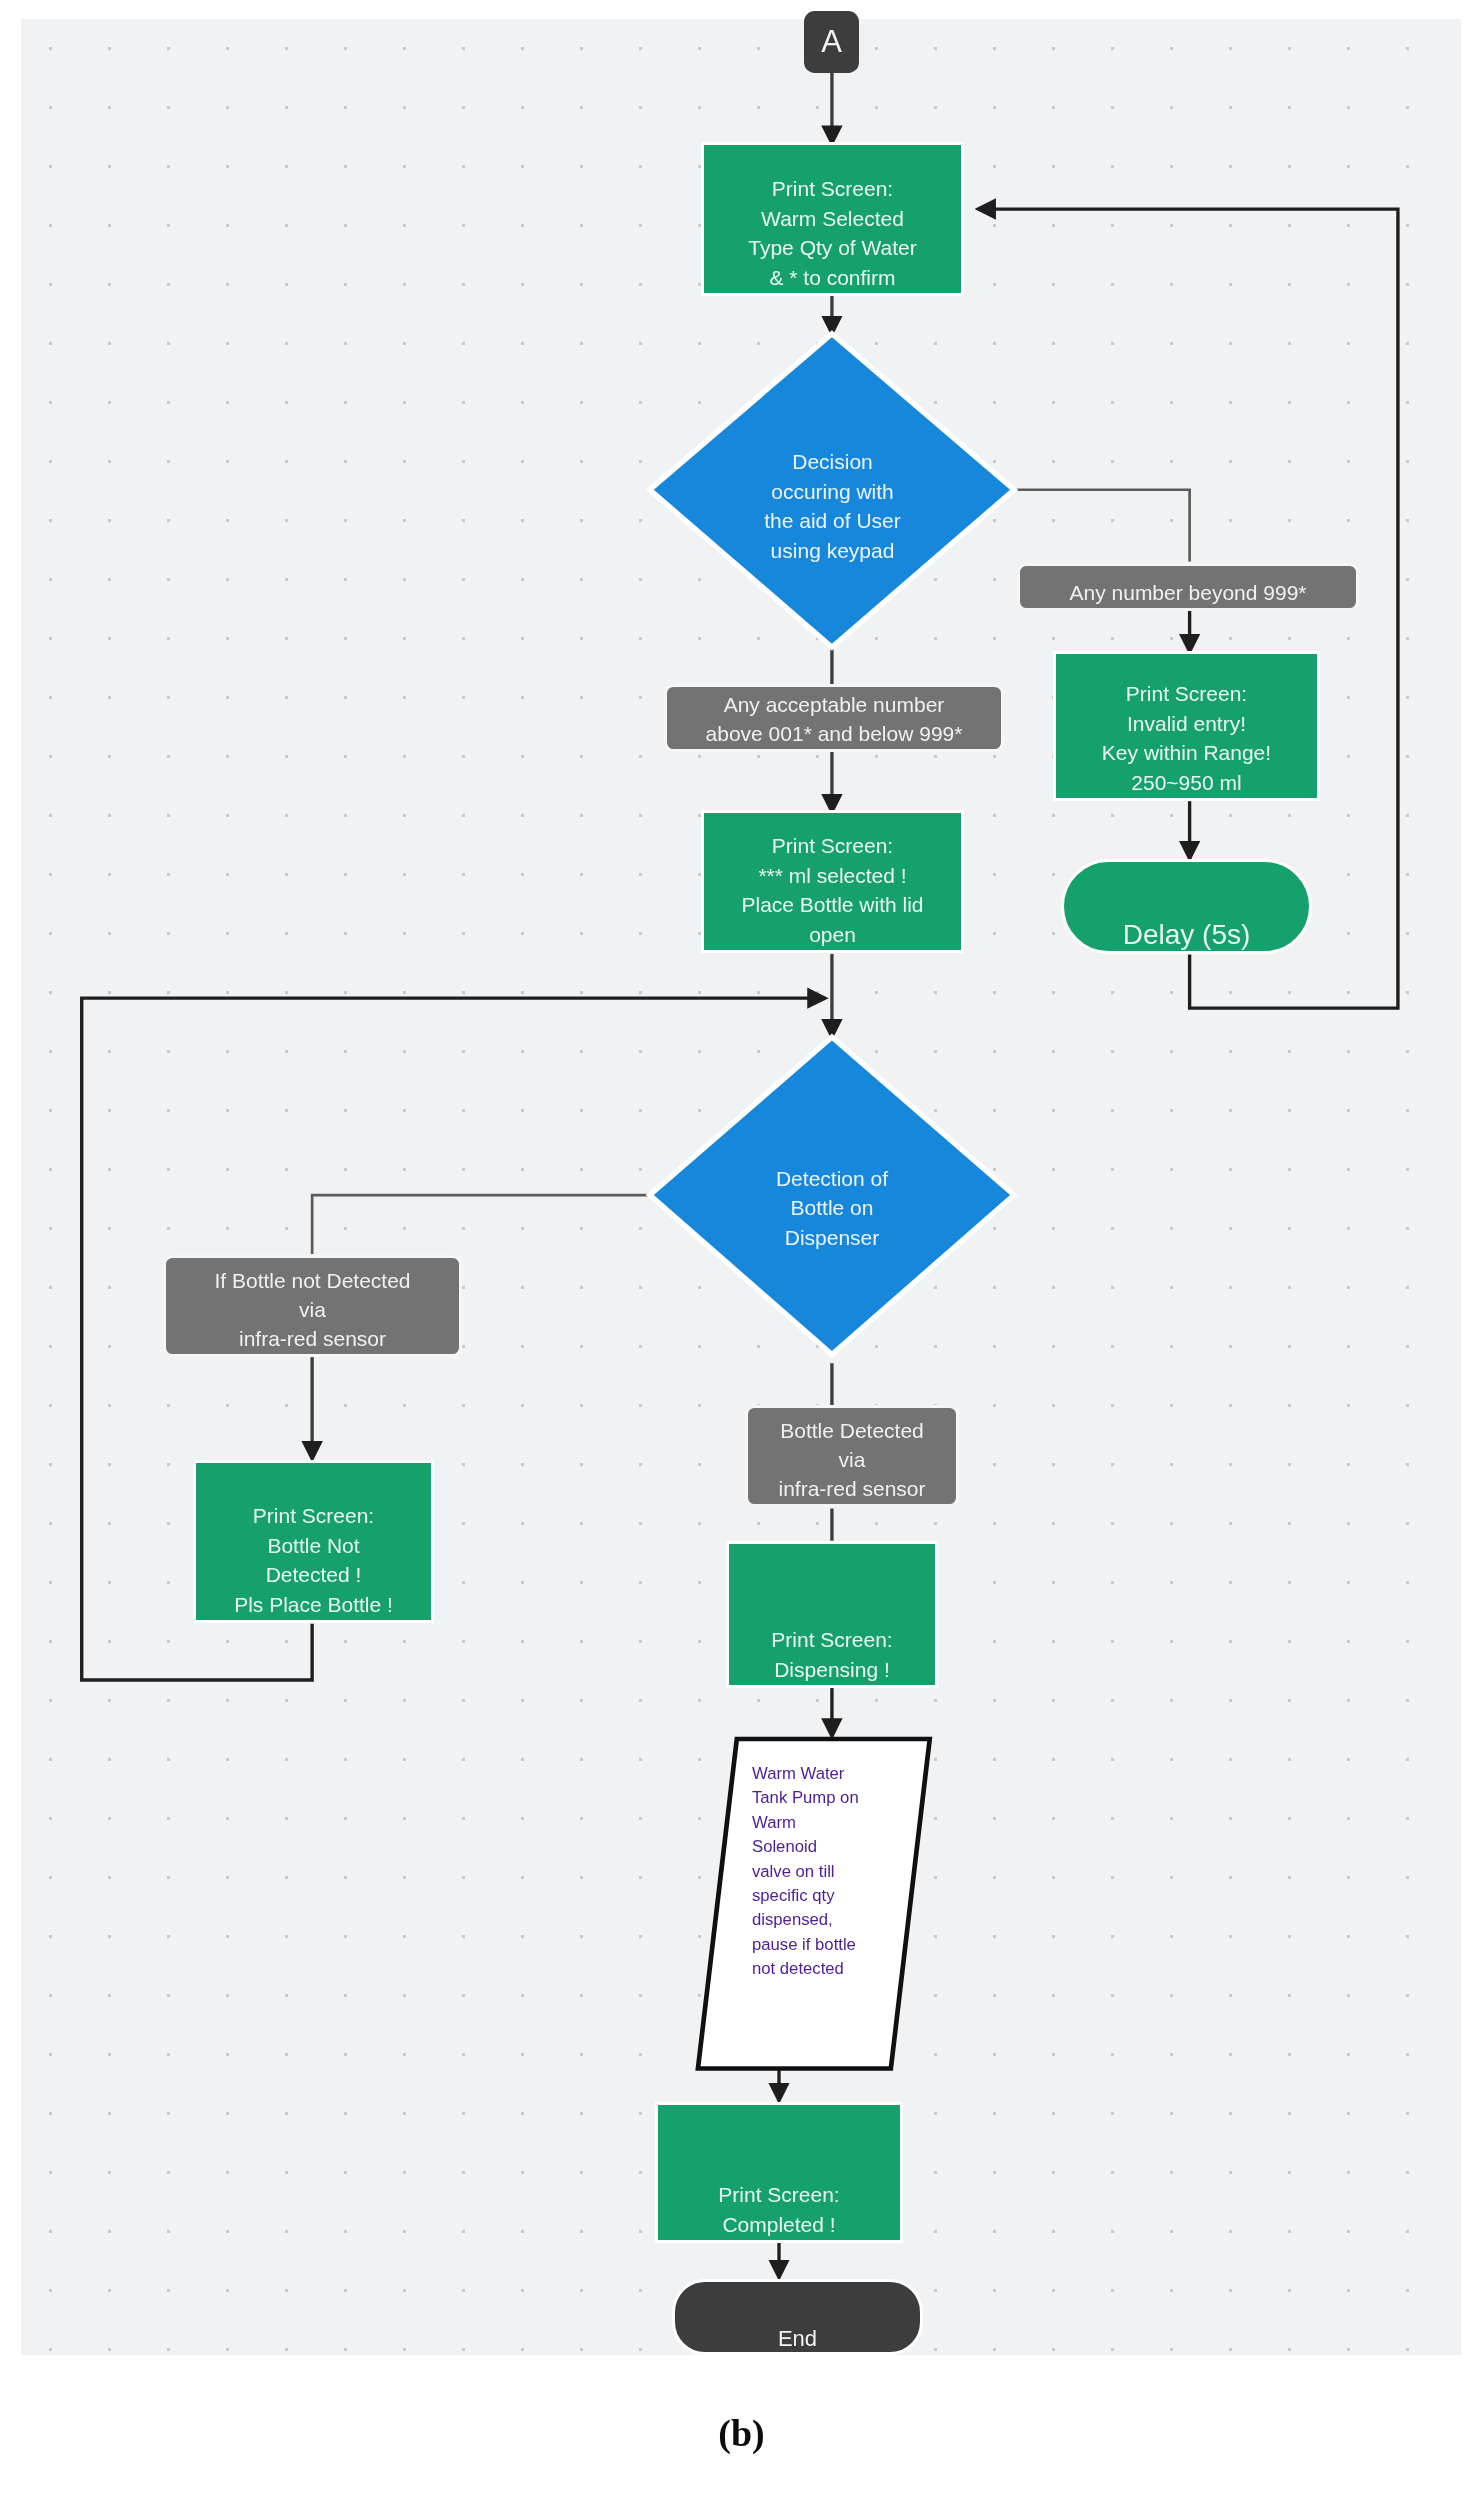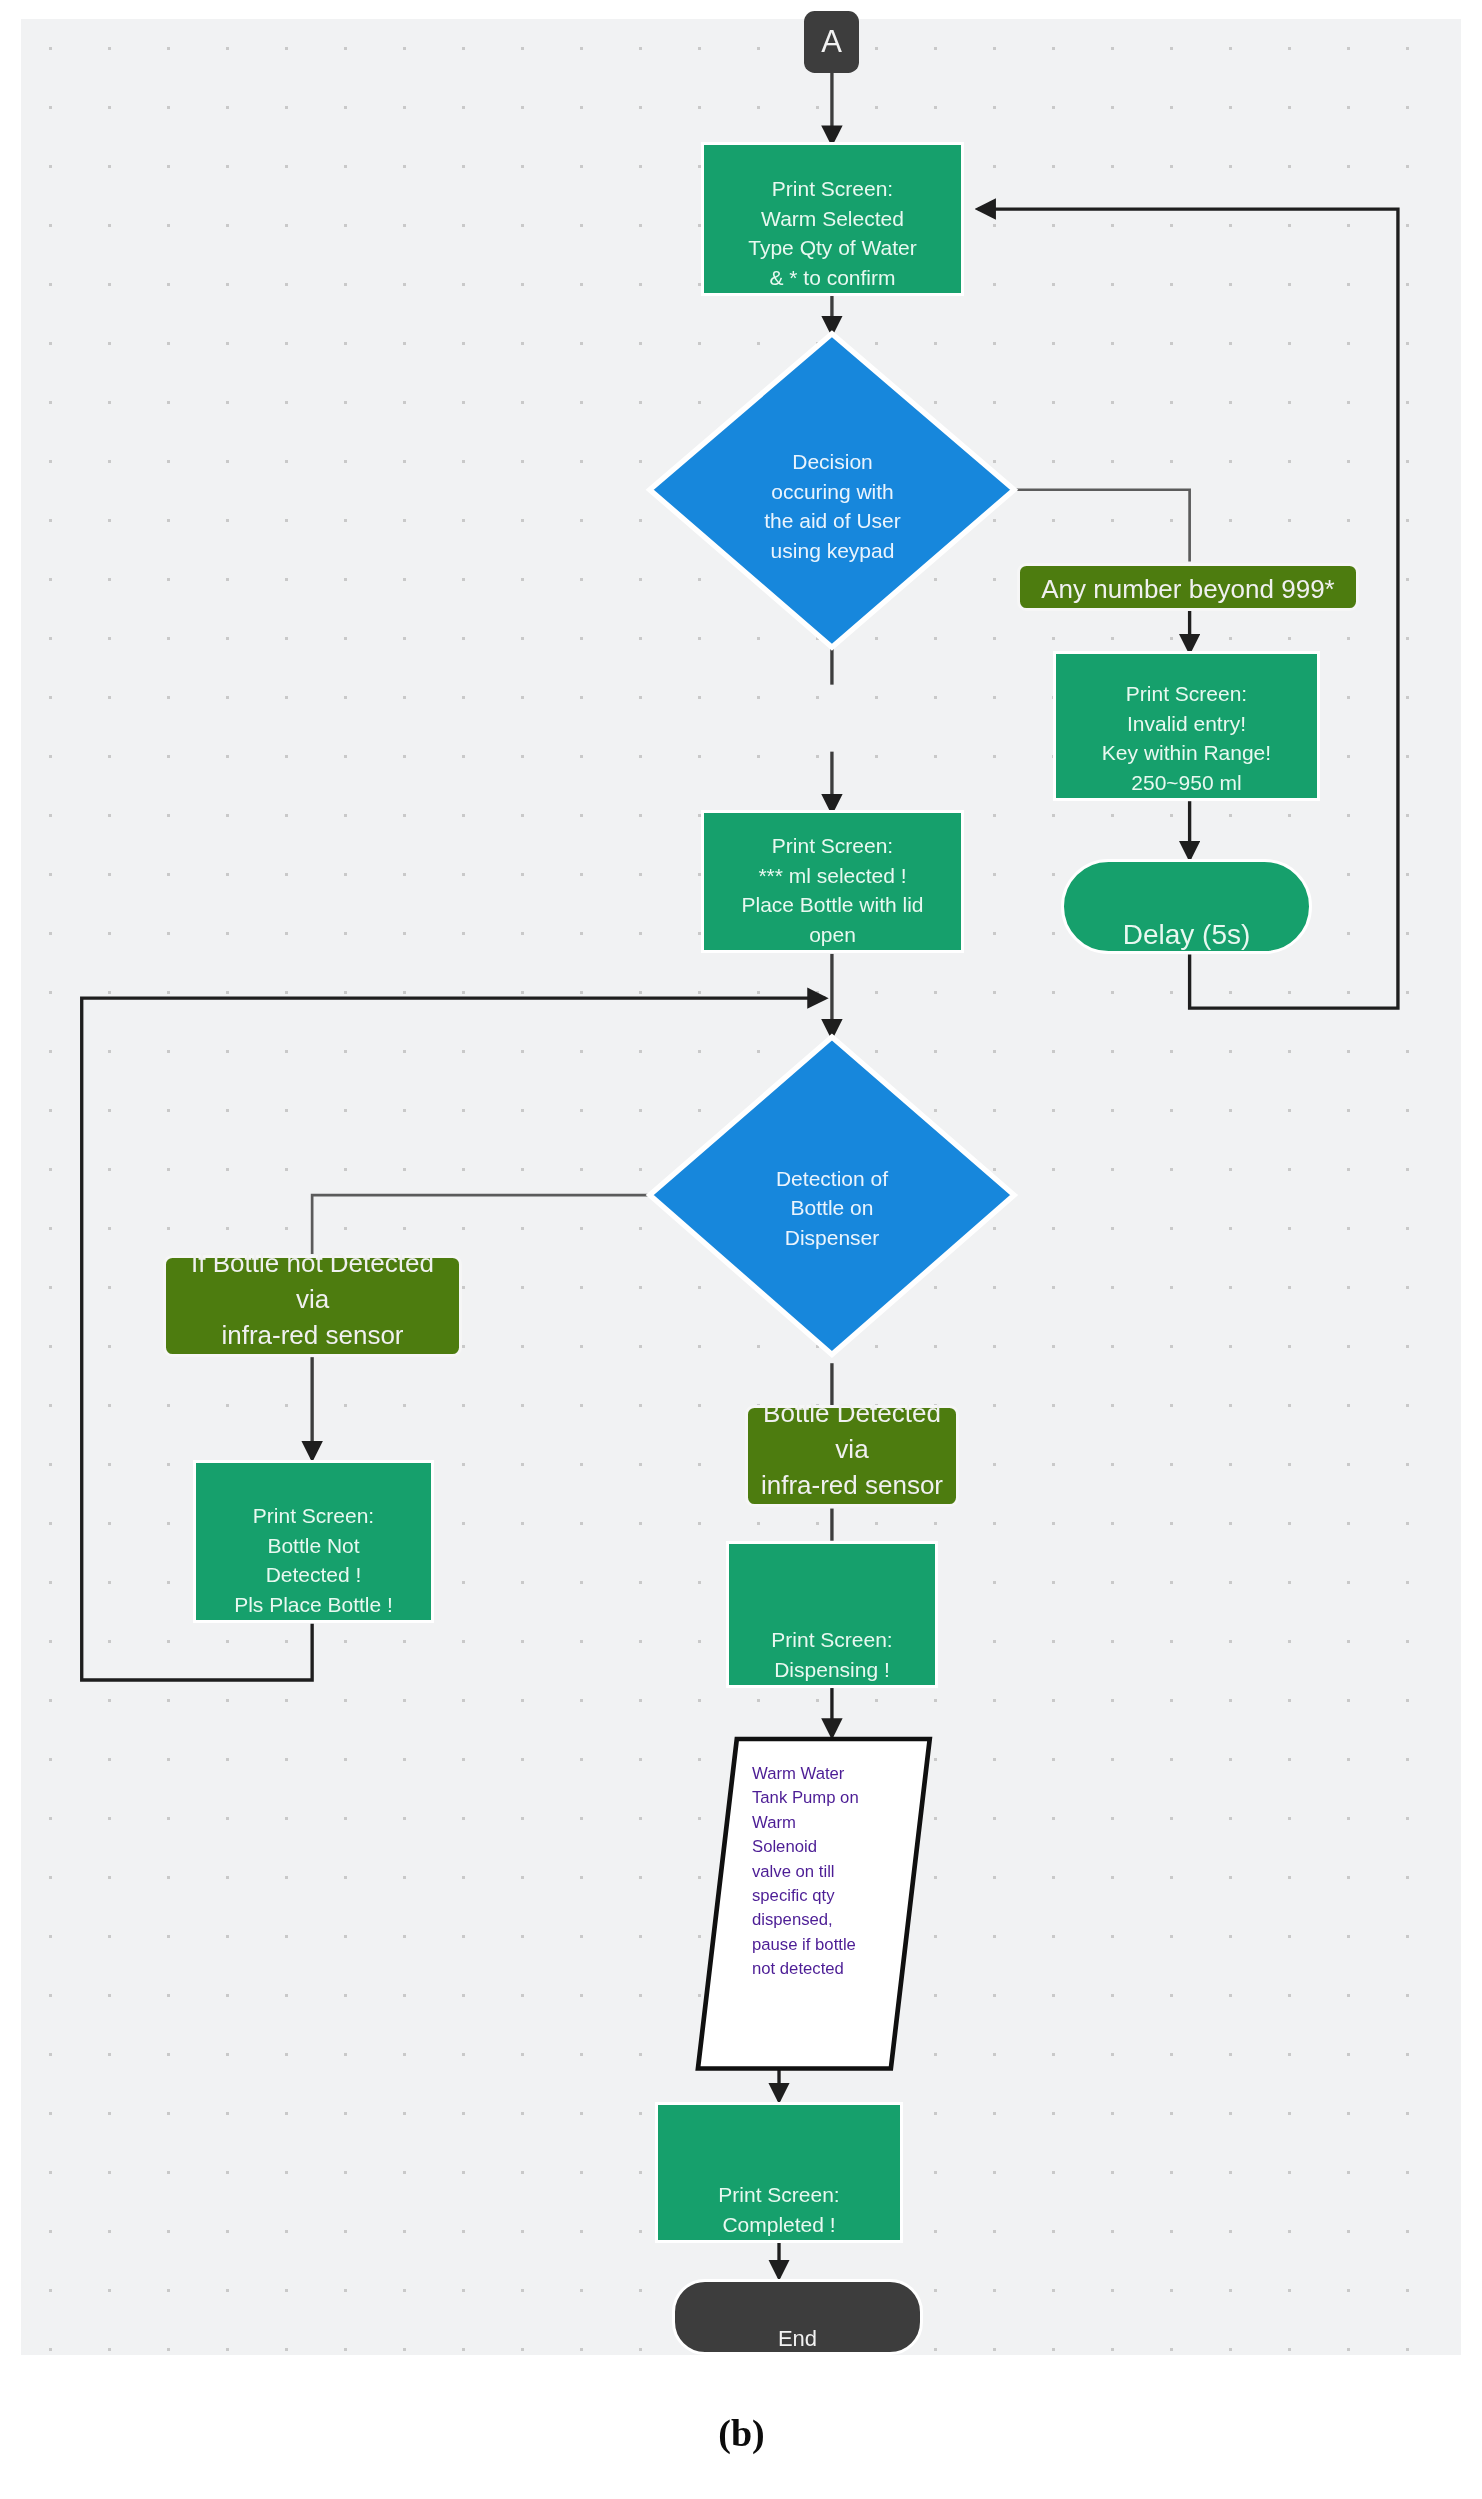--- a/index.html
+++ b/index.html
@@ -4,21 +4,21 @@
 <style>
   html,body{margin:0;padding:0;background:#ffffff;}
   body{font-family:"Liberation Sans",sans-serif;}
   #page{position:relative;width:1483px;height:2500px;background:#ffffff;overflow:hidden;}
   #canvas{position:absolute;left:21.4px;top:19px;width:1440px;height:2336px;background:#f1f2f3;
           background-image:radial-gradient(circle, #c9c9c9 1.5px, rgba(0,0,0,0) 1.6px);
           background-size:59px 59px;background-position:118px 177px;}
   svg.layer{position:absolute;left:0;top:0;width:1483px;height:2500px;overflow:visible;pointer-events:none;}
   .node{position:absolute;box-sizing:border-box;display:flex;align-items:flex-end;justify-content:center;text-align:center;}
   .green{background:#16a06c;color:#e8f8f0;border:3.3px solid #ffffff;font-size:21px;line-height:1.42;}
-  .dark{background:#4d7c0f;color:#f0f0f0;border:3.3px solid #f6f6f6;border-radius:9.4px;font-size:26px;line-height:1.38;}
+  .dark{background:#737373;color:#f0f0f0;border:3.3px solid #f6f6f6;border-radius:9.4px;font-size:21px;line-height:1.38;}
   .blue{color:#eaf4fd;font-size:21px;line-height:1.42;background:transparent;border:0;}
   .term{background:#3d3d3d;color:#f2f2f2;border:3.3px solid #ffffff;border-radius:33px;font-size:22px;}
   .pill{background:#16a06c;color:#e8f8f0;border:3.3px solid #ffffff;border-radius:67px;font-size:28px;}
   .paraText{position:absolute;color:#4c1d95;font-size:16.7px;line-height:1.46;text-align:left;}
   .caption{position:absolute;width:100%;text-align:center;font-family:"Liberation Serif",serif;
            font-size:38px;font-weight:700;color:#0c0c0c;}
   .connA{position:absolute;background:#3d3d3d;color:#f2f2f2;border-radius:10.7px;
          display:flex;align-items:center;justify-content:center;font-size:31px;}
 </style>
 </head>
@@ -106,20 +106,24 @@
     <span style="white-space:pre-line;">Print Screen:
 Invalid entry!
 Key within Range!
 250~950 ml</span>
   </div>
 
   <div class="node pill" style="left:1061px;top:859px;width:251px;height:95px;">
     <span>Delay (5s)</span>
   </div>
 
+  <div class="node dark" style="left:664px;top:684px;width:340px;height:68px;">
+    <span style="white-space:pre-line;">Any acceptable number
+above 001* and below 999*</span>
+  </div>
 
   <div class="node green" style="left:701px;top:810px;width:263px;height:143px;">
     <span style="white-space:pre-line;">Print Screen:
 *** ml selected !
 Place Bottle with lid
 open</span>
   </div>
 
   <div class="node blue" style="left:698px;top:1139px;width:268px;height:114px;">
     <span style="white-space:pre-line;margin-top:9px;">Detection of

